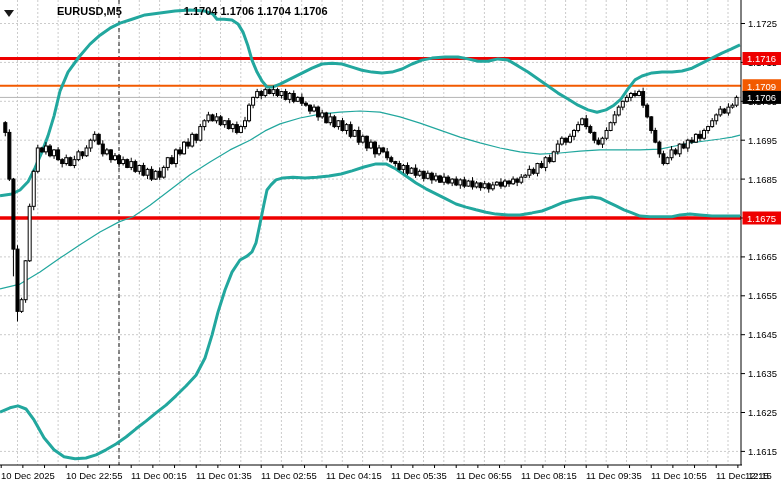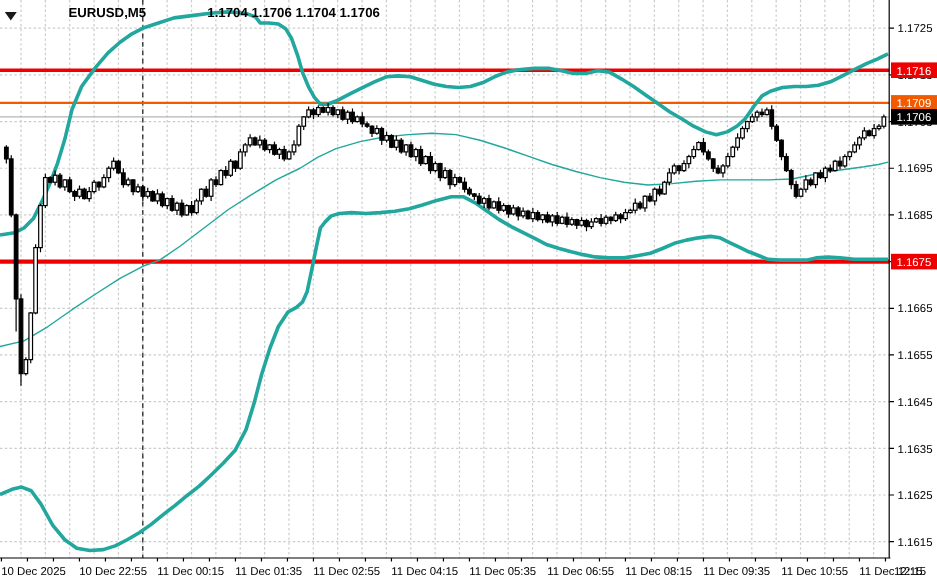--- a/index.html
+++ b/index.html
@@ -4,21 +4,21 @@
 <style>
   html,body{margin:0;padding:0;background:#fff;width:781px;height:489px;overflow:hidden;
     font-family:"Liberation Sans",sans-serif;}
   #stage{position:relative;width:781px;height:489px;background:#fff;}
   #chart-svg{position:absolute;left:0;top:0;}
   #title-bar{position:absolute;left:4px;top:3px;height:14px;display:flex;align-items:flex-end;
     font-size:11px;color:#000;white-space:pre;z-index:5;gap:36px;}
   .tri{width:0;height:0;border-left:5px solid transparent;border-right:5px solid transparent;
     border-top:7px solid #1a1a1a;margin-right:7px;margin-top:1px;}
   .sym{font-weight:bold;letter-spacing:0;}
-  .ohlc{margin-left:15px;font-weight:bold;}
+  .ohlc{margin-left:26px;font-weight:bold;}
 </style>
 </head>
 <body>
 
 <div id="stage">
   <svg id="chart-svg" width="781" height="489">
       <rect x="0" y="0" width="781" height="489" fill="#ffffff"></rect>
       <g stroke="#cbcbcb" stroke-width="1" stroke-dasharray="2 2">
         <line x1="0" y1="23.49999999999551" x2="741" y2="23.49999999999551"></line>
         <line x1="0" y1="62.399999999999864" x2="741" y2="62.399999999999864"></line>

